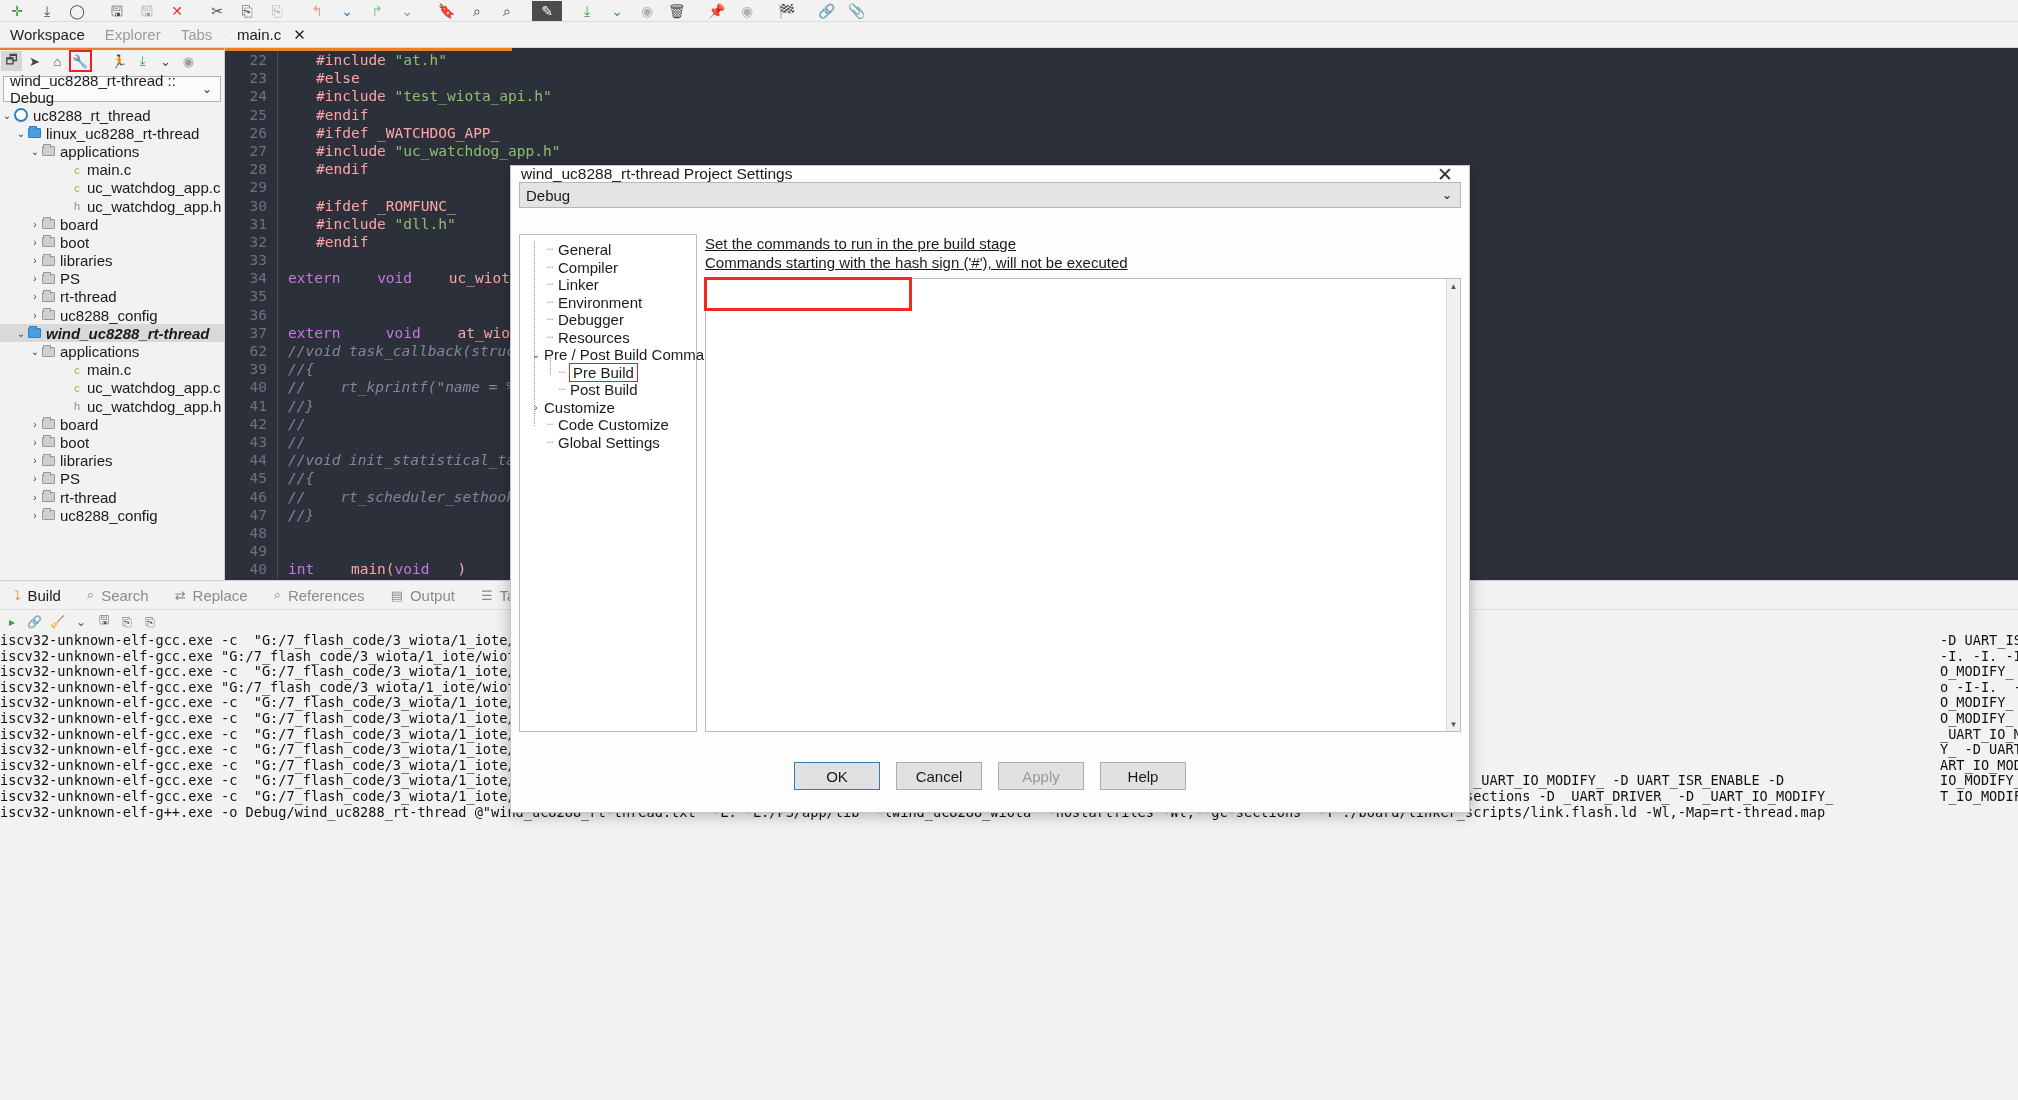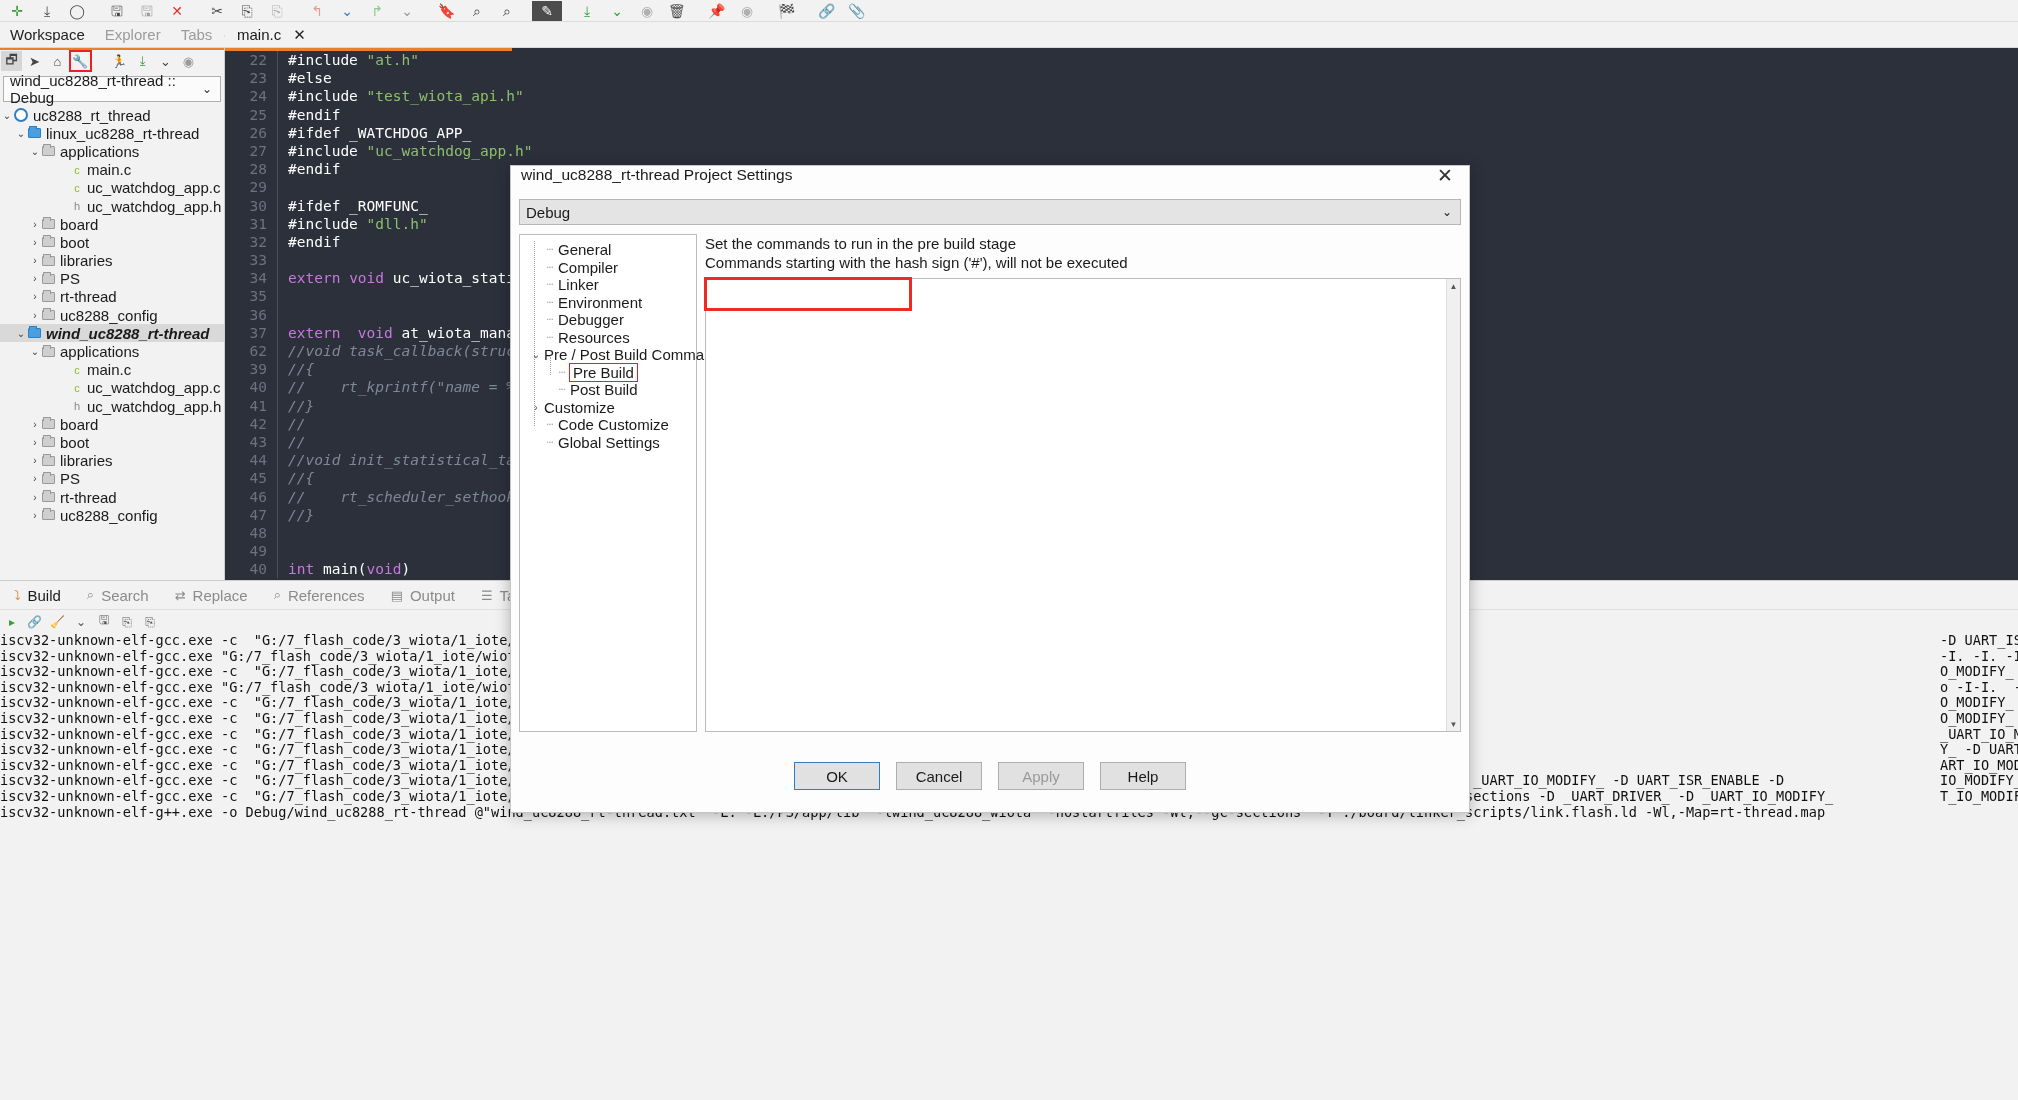--- a/index.html
+++ b/index.html
@@ -95,21 +95,21 @@
   
   .editor {
     position: absolute; left: 225px; top: 48px; width: 1793px; height: 532px;
     background: #2b303b; overflow: hidden;
   }
   .ed-accent { position:absolute; left:0; top:0; width: 287px; height: 3px; background:#e8822a; }
   .code { position: absolute; left: 0; top: 3px; font-family: "DejaVu Sans Mono", monospace; font-size: 14.5px; }
   .cline { display: flex; height: 18.2px; line-height: 18.2px; white-space: pre; }
   .gut { width: 52px; text-align: right; padding-right: 10px; color: #6b7280; flex: 0 0 52px; }
   .ctext { border-left: 1px solid #4a5060; padding-left: 10px; color: #c7ccd6; }
-  .k-pre { color: #ffffff; }
+  .k-pre { color: #fca5a5; margin-left: 28px; }
   .k-str { color: #8fbf6e; }
   .k-kw  { color: #c678dd; }
   .k-cm  { color: #7f8897; font-style: italic; }
 
   
   .bottom {
     position: absolute; left: 0; top: 580px; width: 2018px; height: 520px; background: #f2f2f2;
     border-top: 1px solid #cfcfcf;
   }
   .bp-tabs { height: 28px; display: flex; align-items: center; gap: 2px; padding-left: 2px; }
@@ -129,21 +129,21 @@
     overflow: hidden; background: #f2f2f2;
   }
   .logline { height: 15.6px; line-height: 15.6px; white-space: pre; }
 
   
   .dialog {
     position: absolute; left: 510px; top: 165px; width: 960px; height: 648px;
     background: #fdfdfd; border: 1px solid #c6c6c6; box-shadow: 0 2px 14px rgba(0,0,0,.28);
   }
   .dlg-title {
-    height: 33px; display: flex; padding: 0 8px 0 10px; font-size: 15.5px;
+    height: 16px; display: flex; align-items: center; padding: 0 8px 0 10px; font-size: 15.5px;
     background: #fdfdfd;
   }
   .dlg-close { margin-left: auto; font-size: 19px; color: #333; line-height: 1; padding: 0 8px; }
   .dlg-combo {
     margin: 0 8px; height: 26px; border: 1px solid #b6b6b6; background: #e4e4e4;
     display: flex; align-items: center; padding-left: 6px; font-size: 15px;
   }
   .dlg-combo .chev { margin-left: auto; padding-right: 8px; font-size: 12px; }
 
   .dlg-body { position: absolute; left: 8px; top: 68px; right: 8px; bottom: 80px; display: flex; gap: 8px; }
@@ -156,21 +156,21 @@
   .dnode .hl { outline: 1.5px solid #e8231f; padding: 0 3px; }
   .dtree-line {
     position: absolute; left: 14px; top: 6px; width: 1px; height: 185px;
     border-left: 1px dotted #999;
   }
   .dtree-line2 {
     position: absolute; left: 30px; top: 122px; width: 1px; height: 18px;
     border-left: 1px dotted #999;
   }
 
-  .dlg-right { flex: 1; display: flex; flex-direction: column; }
+  .dlg-right { flex: 1; display: flex; flex-direction: column; text-decoration: underline; }
   .dlg-hint { font-size: 15px; line-height: 19px; margin-bottom: 6px; }
   .cmd-wrap { flex: 1; position: relative; border: 1px solid #bcbcbc; background: #fff; }
   .cmd-input {
     position: absolute; left: -2px; top: -2px; width: 208px; height: 34px;
     border: 3px solid #ef2a24; background: #fff;
   }
   .vscroll {
     position: absolute; right: 0; top: 0; width: 14px; bottom: 0; background: #f0f0f0;
     border-left: 1px solid #ddd;
   }

